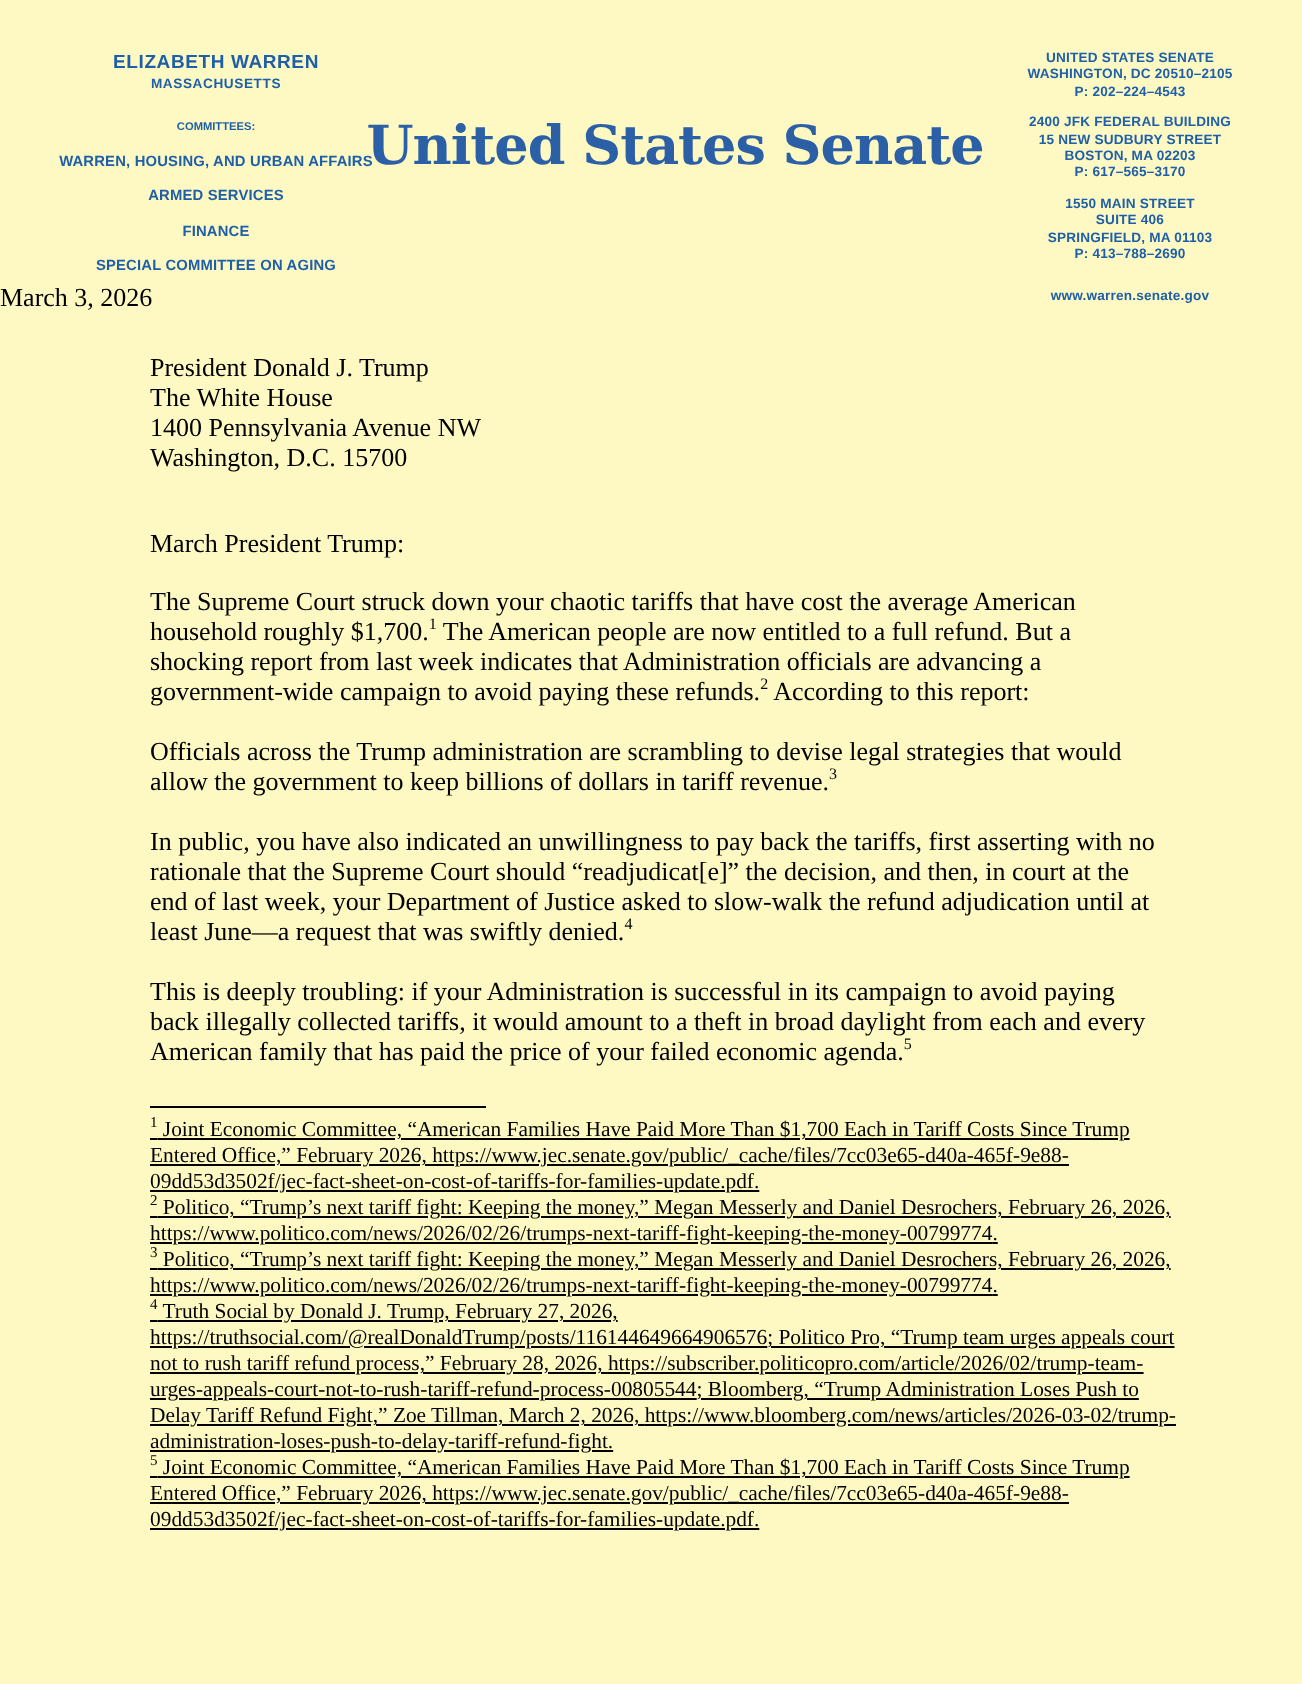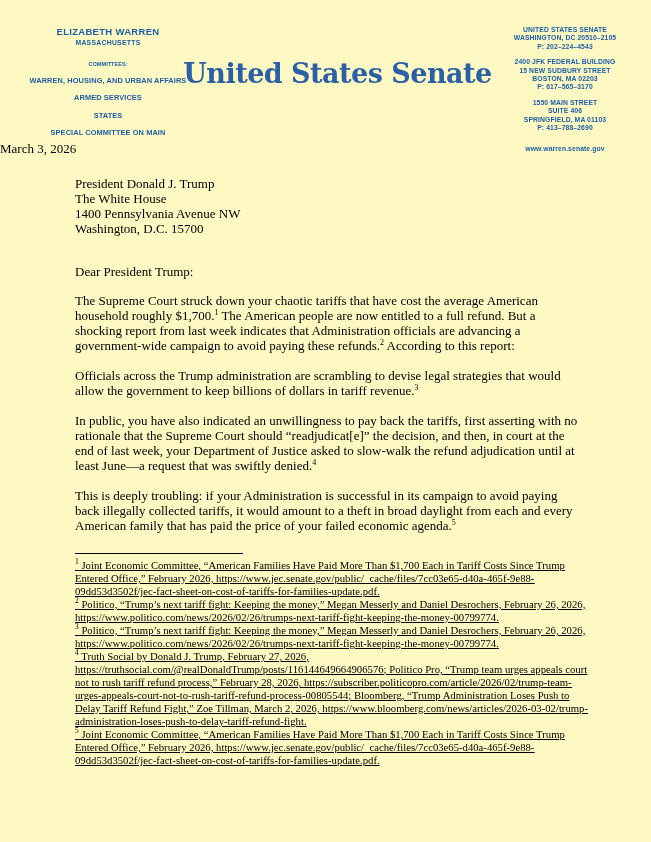--- a/index.html
+++ b/index.html
@@ -67,22 +67,22 @@
 
 <div class="page">
 
   <div class="lh-left">
     <div class="lh-name">ELIZABETH WARREN</div>
     <div class="lh-state">MASSACHUSETTS</div>
     <div class="lh-committees-label">COMMITTEES:</div>
     <div>
         <div class="committee">WARREN, HOUSING, AND URBAN AFFAIRS</div>
         <div class="committee">ARMED SERVICES</div>
-        <div class="committee">STATES</div>
-        <div class="committee">SPECIAL COMMITTEE ON MAIN</div>
+        <div class="committee">FINANCE</div>
+        <div class="committee">SPECIAL COMMITTEE ON AGING</div>
       </div>
   </div>
 
   <div class="lh-center">
     <span class="masthead">United States Senate</span>
   </div>
 
   <div class="lh-right">
     <div>
         <div class="office-group">
@@ -108,21 +108,21 @@
 
   <div class="date-line">March 3, 2026</div>
 
   <div class="letter">
     <div class="recipient">
         <div>President Donald J. Trump</div>
         <div>The White House</div>
         <div>1400 Pennsylvania Avenue NW</div>
         <div>Washington, D.C. 15700</div>
       </div>
-    <div class="salutation">Dear President Trump:</div>
+    <div class="salutation">March President Trump:</div>
     <div>
         <p class="para">The Supreme Court struck down your chaotic tariffs that have cost the average American household roughly $1,700.<sup class="ref">1</sup> The American people are now entitled to a full refund. But a shocking report from last week indicates that Administration officials are advancing a government-wide campaign to avoid paying these refunds.<sup class="ref">2</sup> According to this report:</p>
         <p class="para">Officials across the Trump administration are scrambling to devise legal strategies that would allow the government to keep billions of dollars in tariff revenue.<sup class="ref">3</sup></p>
         <p class="para">In public, you have also indicated an unwillingness to pay back the tariffs, first asserting with no rationale that the Supreme Court should “readjudicat[e]” the decision, and then, in court at the end of last week, your Department of Justice asked to slow-walk the refund adjudication until at least June—a request that was swiftly denied.<sup class="ref">4</sup></p>
         <p class="para">This is deeply troubling: if your Administration is successful in its campaign to avoid paying back illegally collected tariffs, it would amount to a theft in broad daylight from each and every American family that has paid the price of your failed economic agenda.<sup class="ref">5</sup></p>
       </div>
   </div>
 
   <div class="footnotes">
     <hr class="fn-rule">

